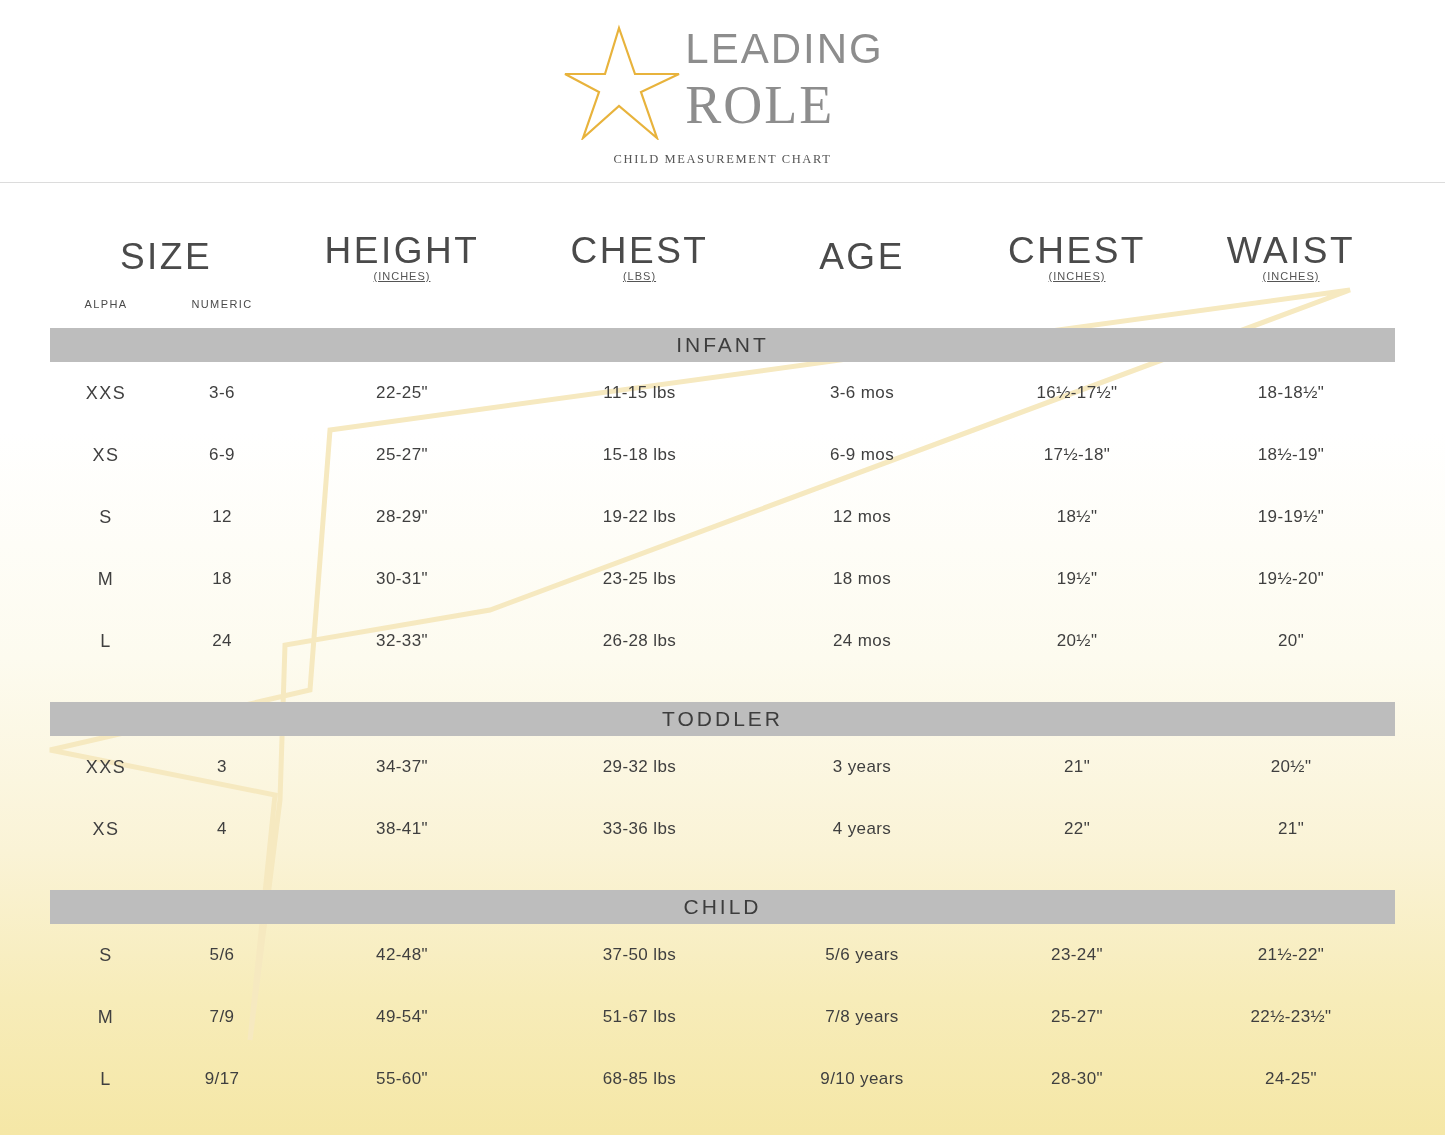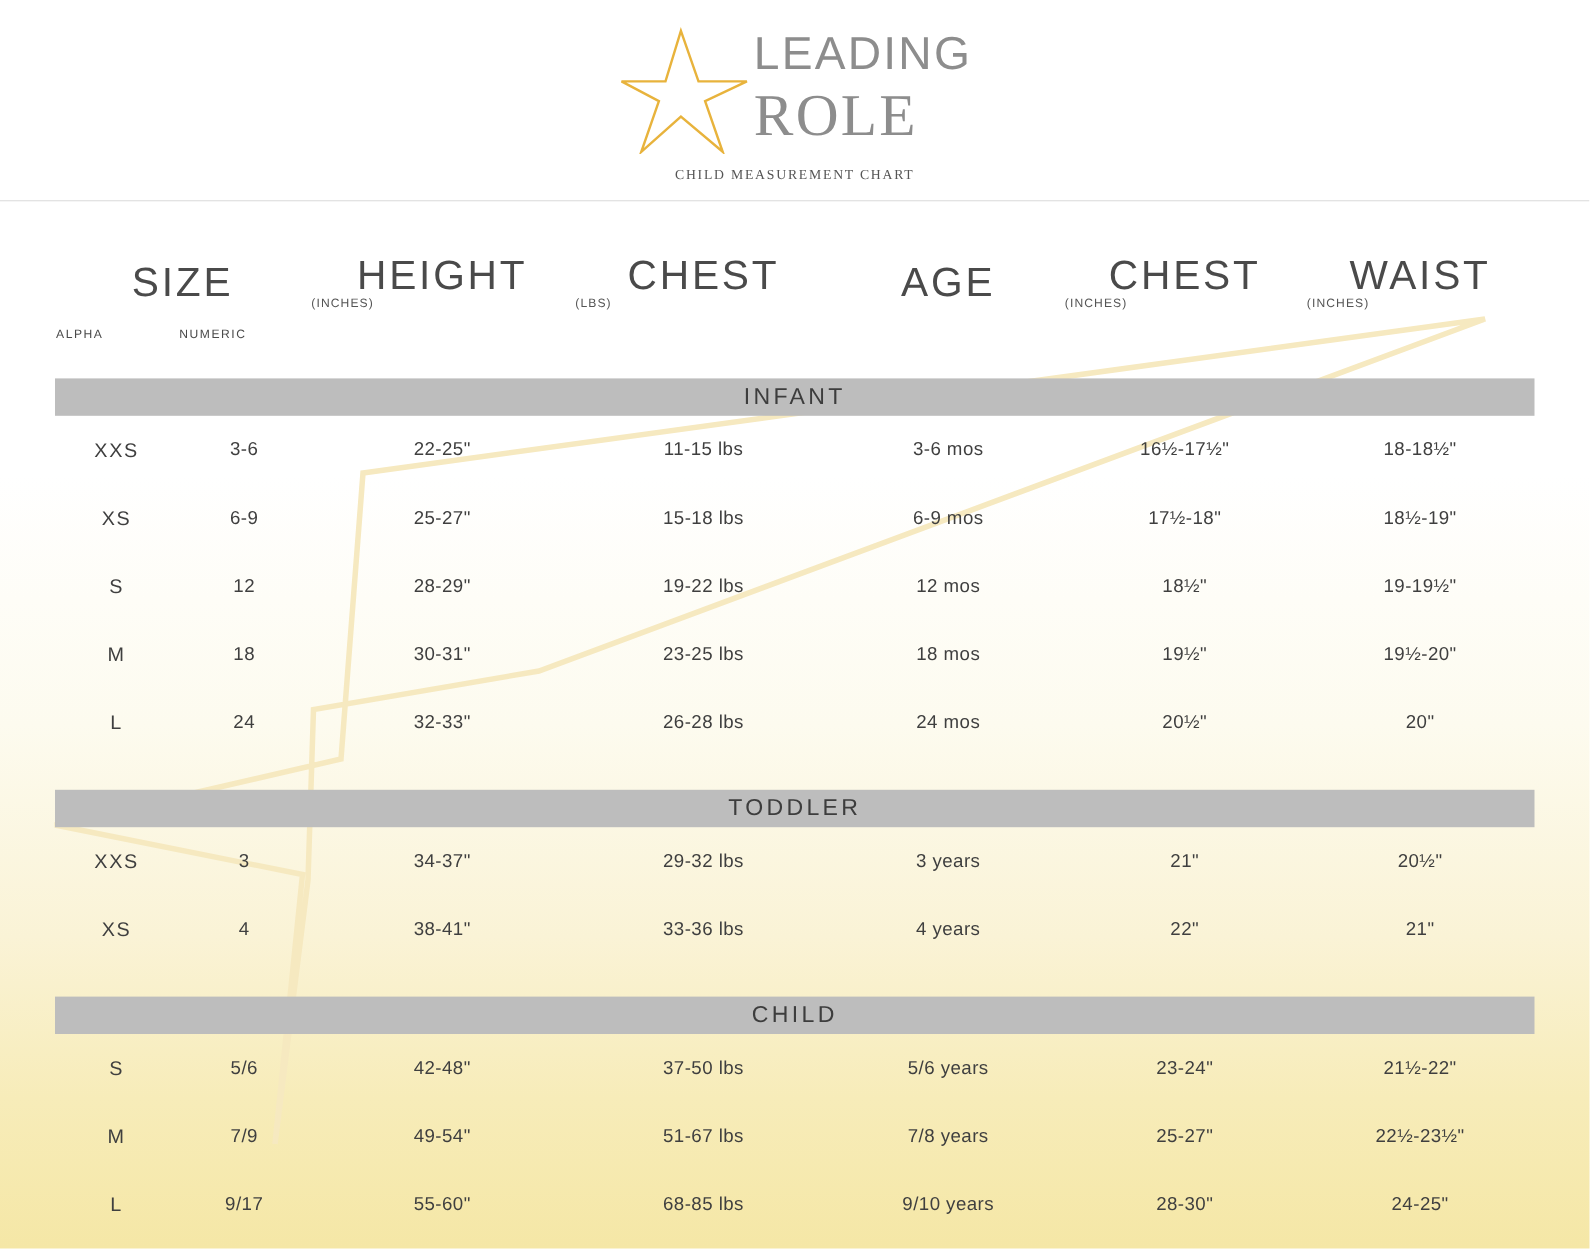--- a/index.html
+++ b/index.html
@@ -118,31 +118,32 @@
     color: #4a4a4a;
     text-align: center;
     padding-top: 48px;
     padding-bottom: 2px;
     line-height: 1;
   }
   .grp-unit {
     font-size: 11px;
     letter-spacing: 1px;
     color: #555;
-    text-align: left;
+    text-align: center;
     padding-bottom: 4px;
     line-height: 1;
+    text-decoration: underline;
   }
   .sub-head {
     font-size: 11px;
     letter-spacing: 1.4px;
     color: #4a4a4a;
-    text-align: left;
+    text-align: center;
     padding-top: 12px;
-    padding-bottom: 34px;
+    padding-bottom: 18px;
     line-height: 1;
   }
 
   tr.section-row td {
     background: #bdbdbd;
     text-align: center;
     font-size: 21px;
     font-weight: 300;
     letter-spacing: 3px;
     color: #3d3d3d;

